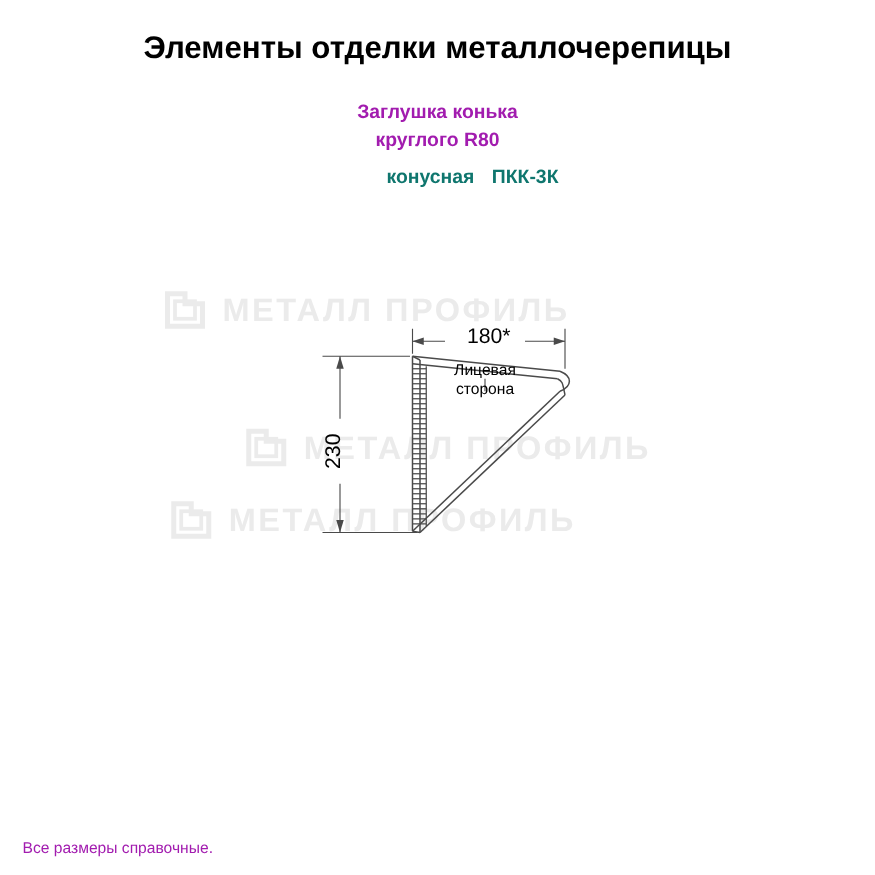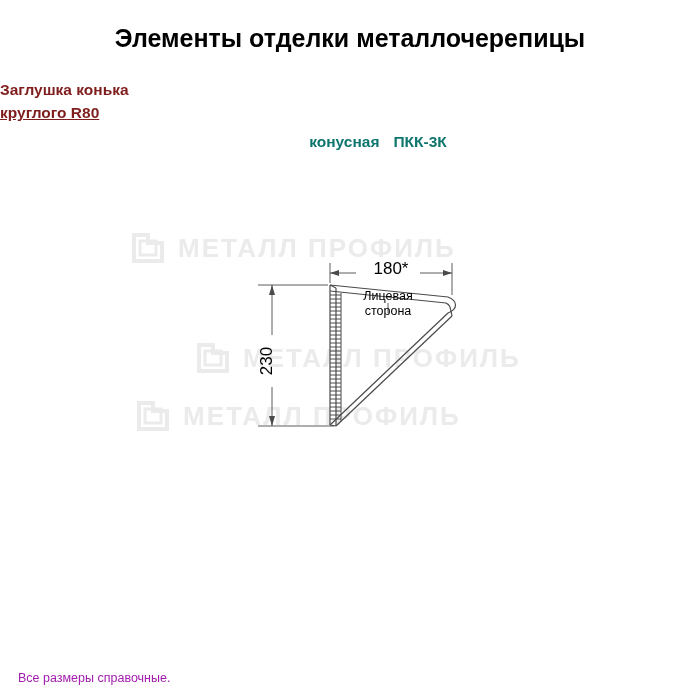--- a/index.html
+++ b/index.html
@@ -29,29 +29,28 @@
     font-size: 25px;
     font-weight: bold;
     letter-spacing: 0px;
     color: #000;
   }
   .subtitle {
     position: absolute;
     top: 78px;
     left: 0;
     width: 700px;
-    text-align: left;
+    text-align: center;
     font-size: 15.5px;
     font-weight: bold;
     line-height: 23px;
-    color: #7f1d1d;
+    color: #a21caf;
   }
   .subtitle .line2 {
     display: block;
-    text-decoration: underline;
   }
   .subtitle-2 {
     position: absolute;
     top: 133px;
     left: 0;
     width: 700px;
     text-align: center;
     font-size: 15.5px;
     font-weight: bold;
     color: #0f766e;

